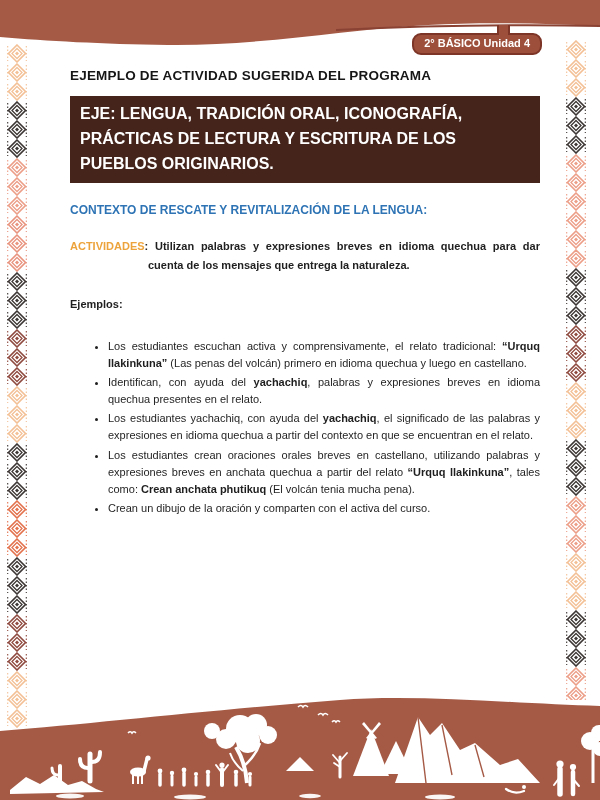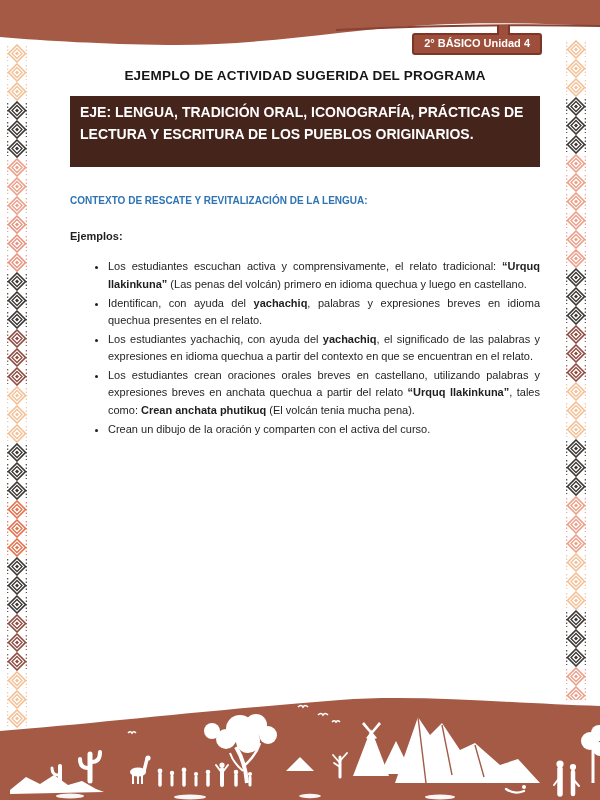--- a/index.html
+++ b/index.html
@@ -16,56 +16,56 @@
   body{
     width:600px;height:800px;position:relative;overflow:hidden;
     background:#fff;color:var(--body-text);
     font-family:"Liberation Sans", sans-serif;
   }
   .top-wave{position:absolute;top:0;left:0;z-index:1;display:block;}
   .badge{
     position:absolute;top:33px;right:58px;z-index:3;
     background:var(--badge-fill);
     border:2px solid var(--badge-border);
-    border-radius:3px;color:#fff;
+    border-radius:9px;color:#fff;
     font-size:11px;font-weight:bold;
     padding:2px 10px 4px;white-space:nowrap;
   }
   .badge::before{
     content:"";position:absolute;top:-10px;left:66%;
     width:9px;height:10px;background:var(--badge-fill);
     border-left:2px solid var(--badge-border);
     border-right:2px solid var(--badge-border);
   }
   .border-band{position:absolute;z-index:2;display:block;}
   .border-left{left:7px;top:44px;}
   .border-right{left:566px;top:40px;}
   .content{position:absolute;left:70px;top:68px;width:470px;z-index:4;}
   .page-title{
-    margin:0;font-size:13.5px;font-weight:bold;text-align:center;
+    margin:0;font-size:13.5px;font-weight:bold;text-align:left;
     letter-spacing:0.2px;color:#161616;
   }
   .eje-banner{
     margin-top:13px;background:var(--banner-bg);color:#fff;
-    font-weight:bold;font-size:14px;line-height:1.55;
-    padding:6px 10px 22px;
+    font-weight:bold;font-size:16px;line-height:1.55;
+    padding:6px 10px 7px;
   }
   .context-heading{
-    margin-top:28px;color:var(--heading-blue);
-    font-weight:bold;font-size:10px;
+    margin-top:20px;color:var(--heading-blue);
+    font-weight:bold;font-size:12px;
   }
   .activities-line{
     margin-top:20px;font-size:11px;font-weight:bold;line-height:1.65;
     text-align:justify;padding-left:78px;text-indent:-78px;
   }
   .activities-label{color:var(--activities-orange);}
   .activities-colon{color:#262626;}
   .examples-label{margin-top:24px;font-weight:bold;font-size:11px;}
   ul.examples{
-    margin:16px 0 0;padding-left:38px;
+    margin:28px 0 0;padding-left:38px;
     font-size:11px;line-height:1.56;text-align:justify;
   }
   ul.examples li{margin-bottom:2px;}
   ul.examples li b{font-weight:bold;}
   .bottom-illustration{position:absolute;left:0;bottom:0;z-index:1;display:block;}
 </style>
 </head>
 <body>
 
 <svg width="0" height="0" style="position:absolute" aria-hidden="true">
@@ -166,20 +166,23 @@
     <use href="#motif" x="0" y="665" width="20" height="19" color="#EC9E87"></use>
   </svg>
 
 <div class="content">
   <h1 class="page-title">EJEMPLO DE ACTIVIDAD SUGERIDA DEL PROGRAMA</h1>
 
   <div class="eje-banner">EJE: LENGUA, TRADICIÓN ORAL, ICONOGRAFÍA, PRÁCTICAS DE LECTURA Y ESCRITURA DE LOS PUEBLOS ORIGINARIOS.</div>
 
   <div class="context-heading">CONTEXTO DE RESCATE Y REVITALIZACIÓN DE LA LENGUA:</div>
 
+  <div class="activities-line"><span class="activities-label">ACTIVIDADES</span><span class="activities-colon">:</span>
+    <span>Utilizan palabras y expresiones breves en idioma quechua para dar cuenta de los mensajes que entrega la naturaleza.</span>
+  </div>
 
   <div class="examples-label">Ejemplos:</div>
 
   <ul class="examples">
       <li><span>Los estudiantes escuchan activa y comprensivamente, el relato tradicional: </span><b>“Urquq llakinkuna”</b><span> (Las penas del volcán) primero en idioma quechua y luego en castellano.</span></li>
       <li><span>Identifican, con ayuda del </span><b>yachachiq</b><span>, palabras y expresiones breves en idioma quechua presentes en el relato.</span></li>
       <li><span>Los estudiantes yachachiq, con ayuda del </span><b>yachachiq</b><span>, el significado de las palabras y expresiones en idioma quechua a partir del contexto en que se encuentran en el relato.</span></li>
       <li><span>Los estudiantes crean oraciones orales breves en castellano, utilizando palabras y expresiones breves en anchata quechua a partir del relato </span><b>“Urquq llakinkuna”</b><span>, tales como: </span><b>Crean anchata phutikuq</b><span> (El volcán tenia mucha pena).</span></li>
       <li><span>Crean un dibujo de la oración y comparten con el activa del curso.</span></li>
     </ul>

